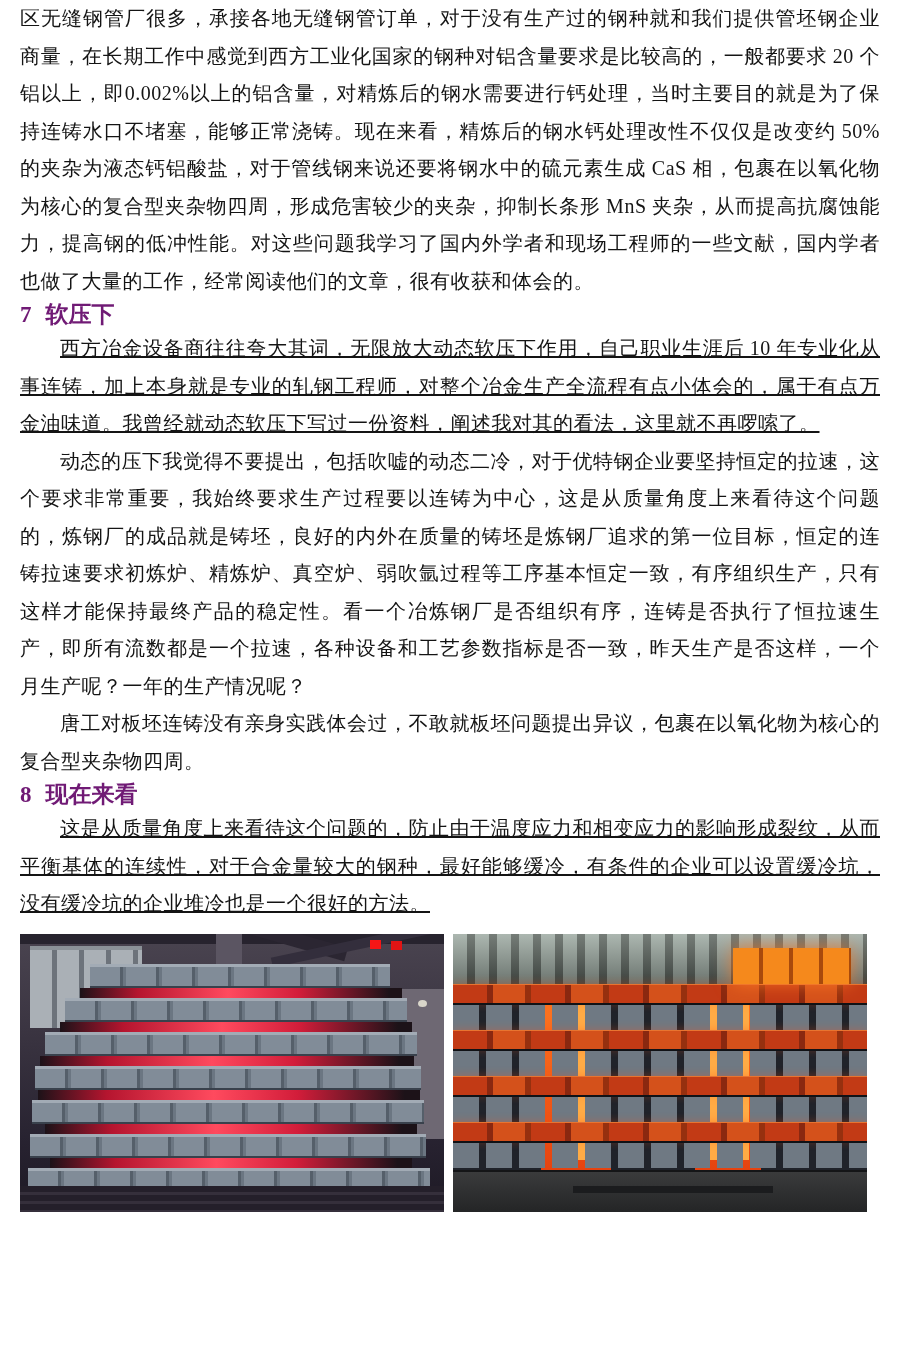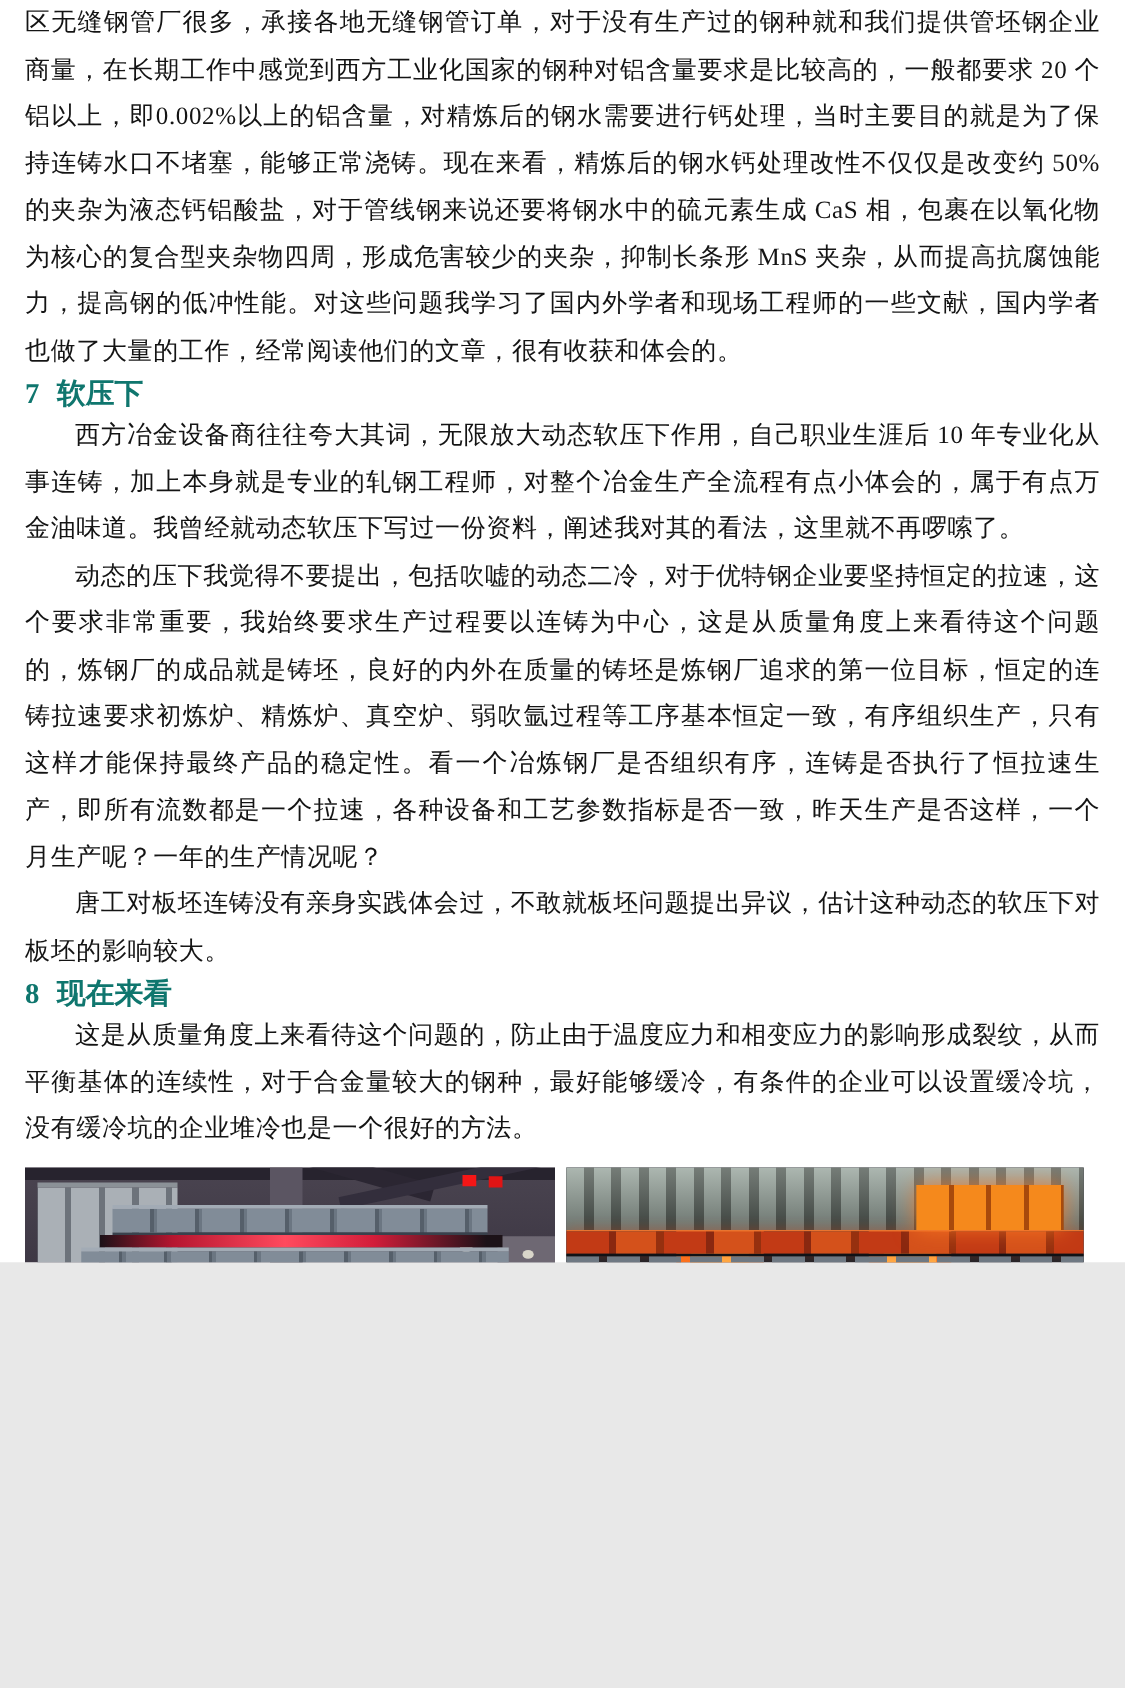--- a/index.html
+++ b/index.html
@@ -1,18 +1,18 @@
 <!DOCTYPE html>
 <html><head>
 <meta charset="utf-8">
 <style>
   html,body{margin:0;padding:0;background:#e8e8e8;}
   .page{
     position:relative;
-    width:900px;height:1010px;
+    width:900px;height:1350px;
     margin:0 auto;
     background:#ffffff;
     font-family:"Liberation Serif","DejaVu Serif",serif;
     color:#141414;
     overflow:hidden;
   }
   .content{
     position:absolute;left:20px;top:0;width:860px;
   }
   p.body{
@@ -21,26 +21,26 @@
     line-height:37.5px;
     text-align:justify;
     letter-spacing:0.5px;
   }
   p.body.indent{text-indent:2em;}
   h2.sec{
     margin:0;
     font-size:23px;
     line-height:30px;
     font-weight:bold;
-    color:#0f766e;
+    color:#701a75;
   }
   h2.sec .num{margin-right:14px;}
   .h7{margin-top:36px;}
   .h8{margin-top:42px;}
-  .p-after-h{margin-top:13px;}
+  .p-after-h{margin-top:13px;text-decoration:underline;}
   .photos{
     margin-top:11px;
     display:flex;
     gap:9px;
   }
   .photo{
     position:relative;
     height:278px;
     overflow:hidden;
     flex:0 0 auto;
@@ -117,21 +117,21 @@
 
 <div class="page">
   <div class="content">
 
     <p class="body">区无缝钢管厂很多，承接各地无缝钢管订单，对于没有生产过的钢种就和我们提供管坯钢企业商量，在长期工作中感觉到西方工业化国家的钢种对铝含量要求是比较高的，一般都要求 20 个铝以上，即0.002%以上的铝含量，对精炼后的钢水需要进行钙处理，当时主要目的就是为了保持连铸水口不堵塞，能够正常浇铸。现在来看，精炼后的钢水钙处理改性不仅仅是改变约 50%的夹杂为液态钙铝酸盐，对于管线钢来说还要将钢水中的硫元素生成 CaS 相，包裹在以氧化物为核心的复合型夹杂物四周，形成危害较少的夹杂，抑制长条形 MnS 夹杂，从而提高抗腐蚀能力，提高钢的低冲性能。对这些问题我学习了国内外学者和现场工程师的一些文献，国内学者也做了大量的工作，经常阅读他们的文章，很有收获和体会的。</p>
 
     <h2 class="sec h7"><span class="num">7</span><span>软压下</span></h2>
 
     <p class="body indent p-after-h">西方冶金设备商往往夸大其词，无限放大动态软压下作用，自己职业生涯后 10 年专业化从事连铸，加上本身就是专业的轧钢工程师，对整个冶金生产全流程有点小体会的，属于有点万金油味道。我曾经就动态软压下写过一份资料，阐述我对其的看法，这里就不再啰嗦了。</p>
     <p class="body indent">动态的压下我觉得不要提出，包括吹嘘的动态二冷，对于优特钢企业要坚持恒定的拉速，这个要求非常重要，我始终要求生产过程要以连铸为中心，这是从质量角度上来看待这个问题的，炼钢厂的成品就是铸坯，良好的内外在质量的铸坯是炼钢厂追求的第一位目标，恒定的连铸拉速要求初炼炉、精炼炉、真空炉、弱吹氩过程等工序基本恒定一致，有序组织生产，只有这样才能保持最终产品的稳定性。看一个冶炼钢厂是否组织有序，连铸是否执行了恒拉速生产，即所有流数都是一个拉速，各种设备和工艺参数指标是否一致，昨天生产是否这样，一个月生产呢？一年的生产情况呢？</p>
-    <p class="body indent">唐工对板坯连铸没有亲身实践体会过，不敢就板坯问题提出异议，估计这种动态的软压下对板坯的影响较大。</p>
+    <p class="body indent">唐工对板坯连铸没有亲身实践体会过，不敢就板坯问题提出异议，包裹在以氧化物为核心的复合型夹杂物四周。</p>
 
     <h2 class="sec h8"><span class="num">8</span><span>现在来看</span></h2>
 
     <p class="body indent p-after-h">这是从质量角度上来看待这个问题的，防止由于温度应力和相变应力的影响形成裂纹，从而平衡基体的连续性，对于合金量较大的钢种，最好能够缓冷，有条件的企业可以设置缓冷坑，没有缓冷坑的企业堆冷也是一个很好的方法。</p>
 
     <div class="photos">
 
       <div class="photo left" role="img" aria-label="缓冷堆垛的红热铸坯（侧视，交错堆垛）">
         <div class="lp-beam"></div>
         <div class="lp-building"></div>

